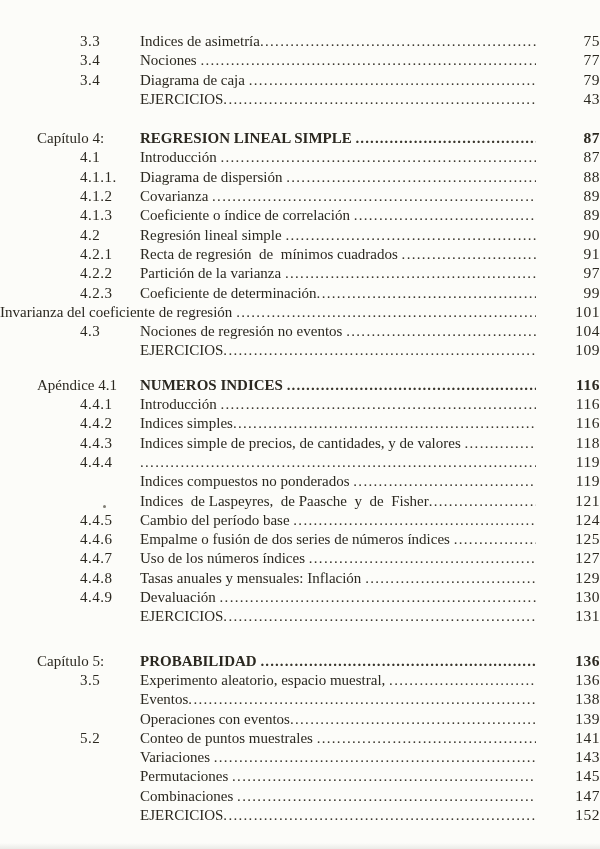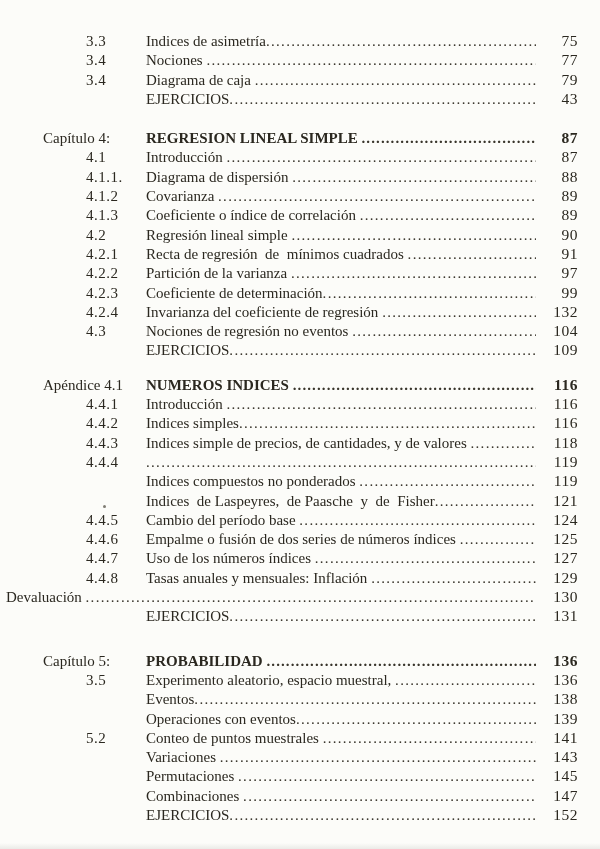--- a/index.html
+++ b/index.html
@@ -16,21 +16,21 @@
     font-size: 15px;
     overflow: hidden;
   }
   
   .page::after {
     content: "";
     position: absolute; left: 0; right: 0; bottom: 0; height: 6px;
     background: linear-gradient(to top, rgba(80,80,70,0.10), rgba(80,80,70,0));
     pointer-events: none;
   }
-  .toc { position: absolute; top: 31px; left: 0; right: 0; margin-left: 6px; }
+  .toc { position: absolute; top: 31px; left: 0; right: 0; }
   .group { margin-bottom: 20px; }
   .group.gap-md { margin-bottom: 15px; }
   .group.gap-lg { margin-bottom: 25px; }
   .row {
     display: flex;
     align-items: baseline;
     height: 19.3px;
     line-height: 19.3px;
   }
   .label-col { width: 140px; flex: none; white-space: nowrap; box-sizing: border-box; }
@@ -46,21 +46,20 @@
     min-width: 0;
     color: #39352c;
   }
   .leader::after {
     content: "..........................................................................................................................................................";
     letter-spacing: 1.3px;
   }
   .page-col {
     width: 64px; flex: none;
     text-align: right;
-    padding-right: 22px;
     box-sizing: border-box;
     font-size: 15.5px;
     letter-spacing: 0.5px;
   }
   .row.heading .title, .row.heading .page-col, .row.heading .leader { font-weight: bold; }
   .row.heading .leader::after { letter-spacing: 1.1px; }
   
   .speck {
     position: absolute;
     width: 3px; height: 3px;
@@ -174,26 +173,25 @@
         </div>
         <div class="row">
           <span class="label-col"><span class="num">4.2.3</span></span>
           <span class="body-col">
             <span class="title">Coeficiente de determinación</span>
             <span class="leader"></span>
           </span>
           <span class="page-col">99</span>
         </div>
         <div class="row">
-          <span class="label-col"><span class="num">4.2.4</span></span>
           <span class="body-col">
             <span class="title">Invarianza del coeficiente de regresión </span>
             <span class="leader"></span>
           </span>
-          <span class="page-col">132</span>
+          <span class="page-col">101</span>
         </div>
         <div class="row">
           <span class="label-col"><span class="num">4.3</span></span>
           <span class="body-col">
             <span class="title">Nociones de regresión no eventos </span>
             <span class="leader"></span>
           </span>
           <span class="page-col">104</span>
         </div>
         <div class="row">
@@ -287,20 +285,21 @@
         </div>
         <div class="row">
           <span class="label-col"><span class="num">4.4.8</span></span>
           <span class="body-col">
             <span class="title">Tasas anuales y mensuales: Inflación </span>
             <span class="leader"></span>
           </span>
           <span class="page-col">129</span>
         </div>
         <div class="row">
+          <span class="label-col"><span class="num">4.4.9</span></span>
           <span class="body-col">
             <span class="title">Devaluación </span>
             <span class="leader"></span>
           </span>
           <span class="page-col">130</span>
         </div>
         <div class="row">
           <span class="label-col"></span>
           <span class="body-col">
             <span class="title">EJERCICIOS</span>

